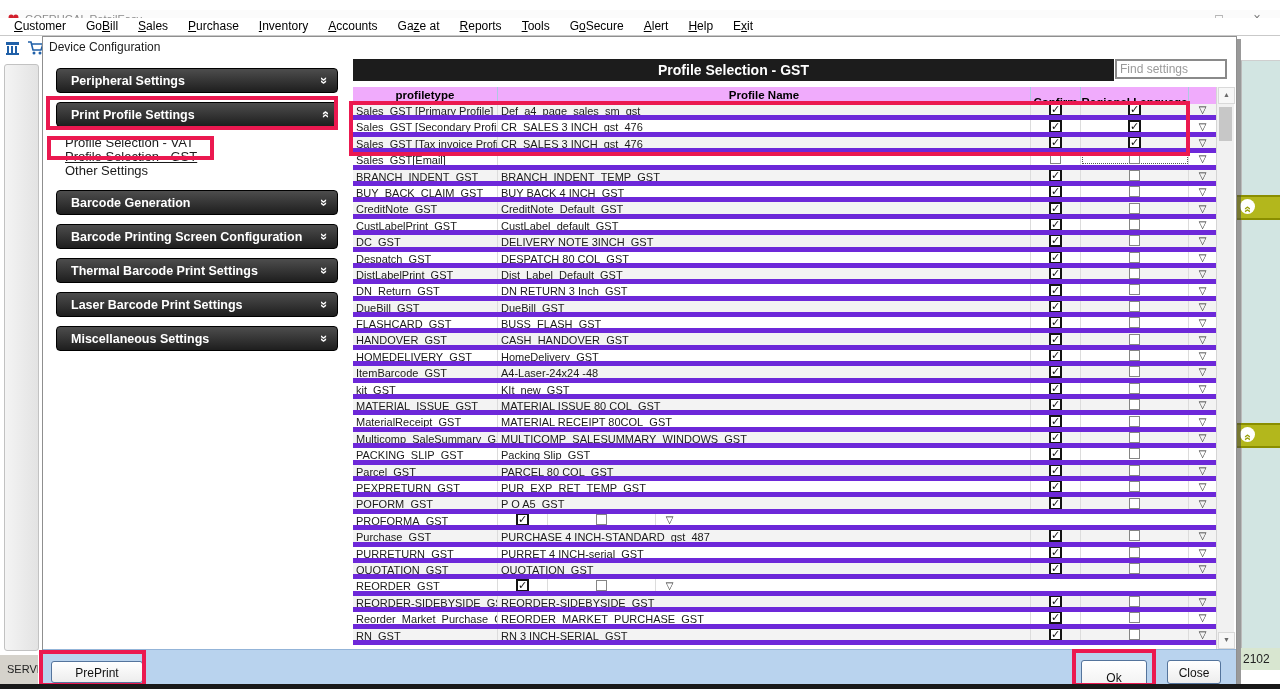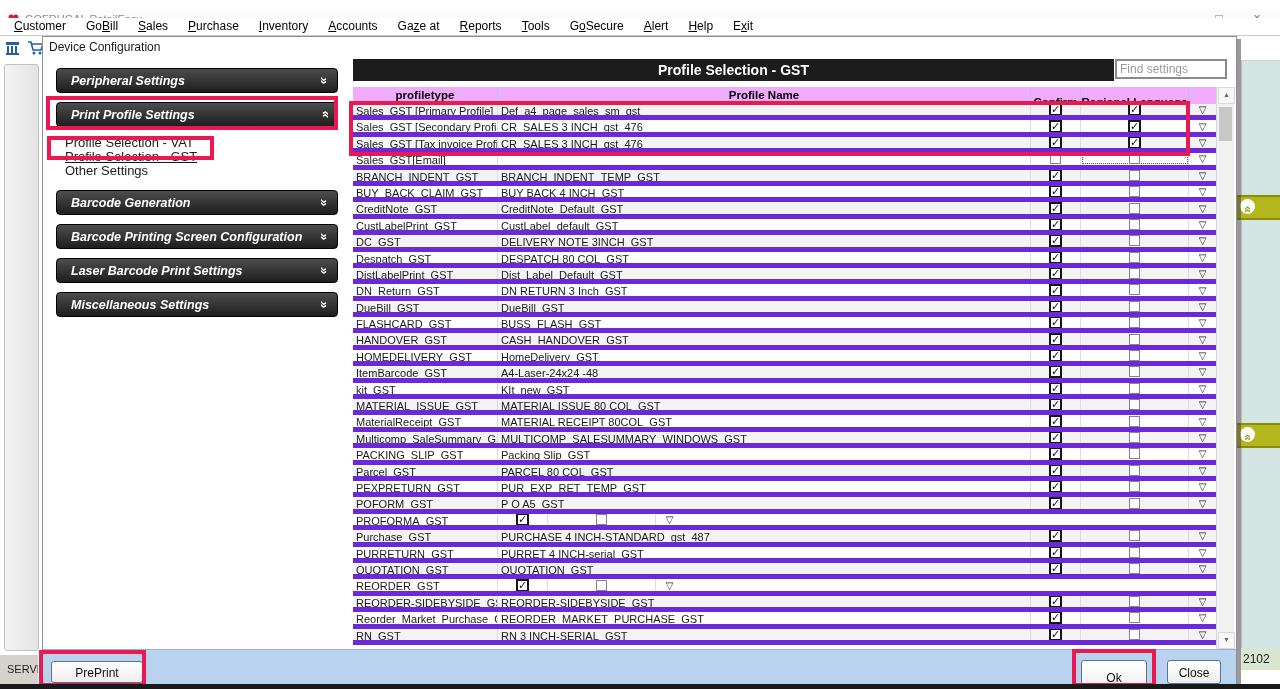--- a/index.html
+++ b/index.html
@@ -30,21 +30,21 @@
   #status-right{position:absolute;left:0;top:612px;width:39px;height:22px;background:#d8e6d0;color:#222;font-size:12px;line-height:22px;text-align:left;padding-left:2px;box-sizing:border-box;}
 
   #bottom-strip{position:absolute;left:0;top:684px;width:1280px;height:5px;background:#191919;}
 
   
   #dialog{position:absolute;left:42px;top:36px;width:1195px;height:648px;background:#fff;border:1px solid #8f8f8f;box-sizing:border-box;box-shadow:4px 3px 0 rgba(70,70,70,.55);}
   #dialog-title{position:absolute;left:6px;top:3px;font-size:12px;color:#1a1a1a;}
 
   
   #sidebar{position:absolute;left:13px;top:31px;width:282px;}
-  .acc{height:25px;margin-bottom:9px;background:linear-gradient(#4d4d4d,#1e1e1e);border:1px solid #000;border-radius:4px;color:#fff;font-size:12.5px;font-weight:bold;display:flex;align-items:center;padding:0 12px 0 14px;box-sizing:border-box;position:relative;font-style:italic;}
+  .acc{height:25px;margin-bottom:9px;background:linear-gradient(#4d4d4d,#1e1e1e);border:1px solid #000;border-radius:4px;color:#fff;font-size:12.5px;font-weight:bold;display:flex;align-items:center;padding:0 12px 0 14px;box-sizing:border-box;position:relative;}
   .acc .chev{position:absolute;right:9px;top:4px;font-weight:bold;font-size:13px;color:#fff;transform:rotate(90deg);}
   .acc.open .chev{transform:rotate(-90deg);}
   .acc-items{margin:4px 0 12px 9px;}
   .acc-item{font-size:13px;color:#1a1a1a;height:14px;line-height:14px;margin-bottom:0;white-space:nowrap;}
   .acc-item.sel{text-decoration:underline;}
 
   
   #panel-titlebar{position:absolute;left:310px;top:22px;width:761px;height:22px;background:#1c1c1c;color:#fff;font-size:14px;font-weight:bold;text-align:center;line-height:22px;}
   #find-input{position:absolute;left:1072px;top:22px;width:112px;height:20px;border:2px solid #8a8a8a;box-sizing:border-box;font-size:12px;color:#6d28d9;padding:0 3px;font-family:"Liberation Sans",sans-serif;}
   #find-input::placeholder{color:#9a9a9a;}
@@ -170,20 +170,24 @@
         </div>
         <div class="acc">
           <span>Barcode Generation</span>
           <span class="chev">»</span>
         </div>
         <div class="acc">
           <span>Barcode Printing Screen Configuration</span>
           <span class="chev">»</span>
         </div>
         <div class="acc">
+          <span>Thermal Barcode Print Settings</span>
+          <span class="chev">»</span>
+        </div>
+        <div class="acc">
           <span>Laser Barcode Print Settings</span>
           <span class="chev">»</span>
         </div>
         <div class="acc">
           <span>Miscellaneous Settings</span>
           <span class="chev">»</span>
         </div>
       </div>
 
     <div id="panel-titlebar">Profile Selection - GST</div>

